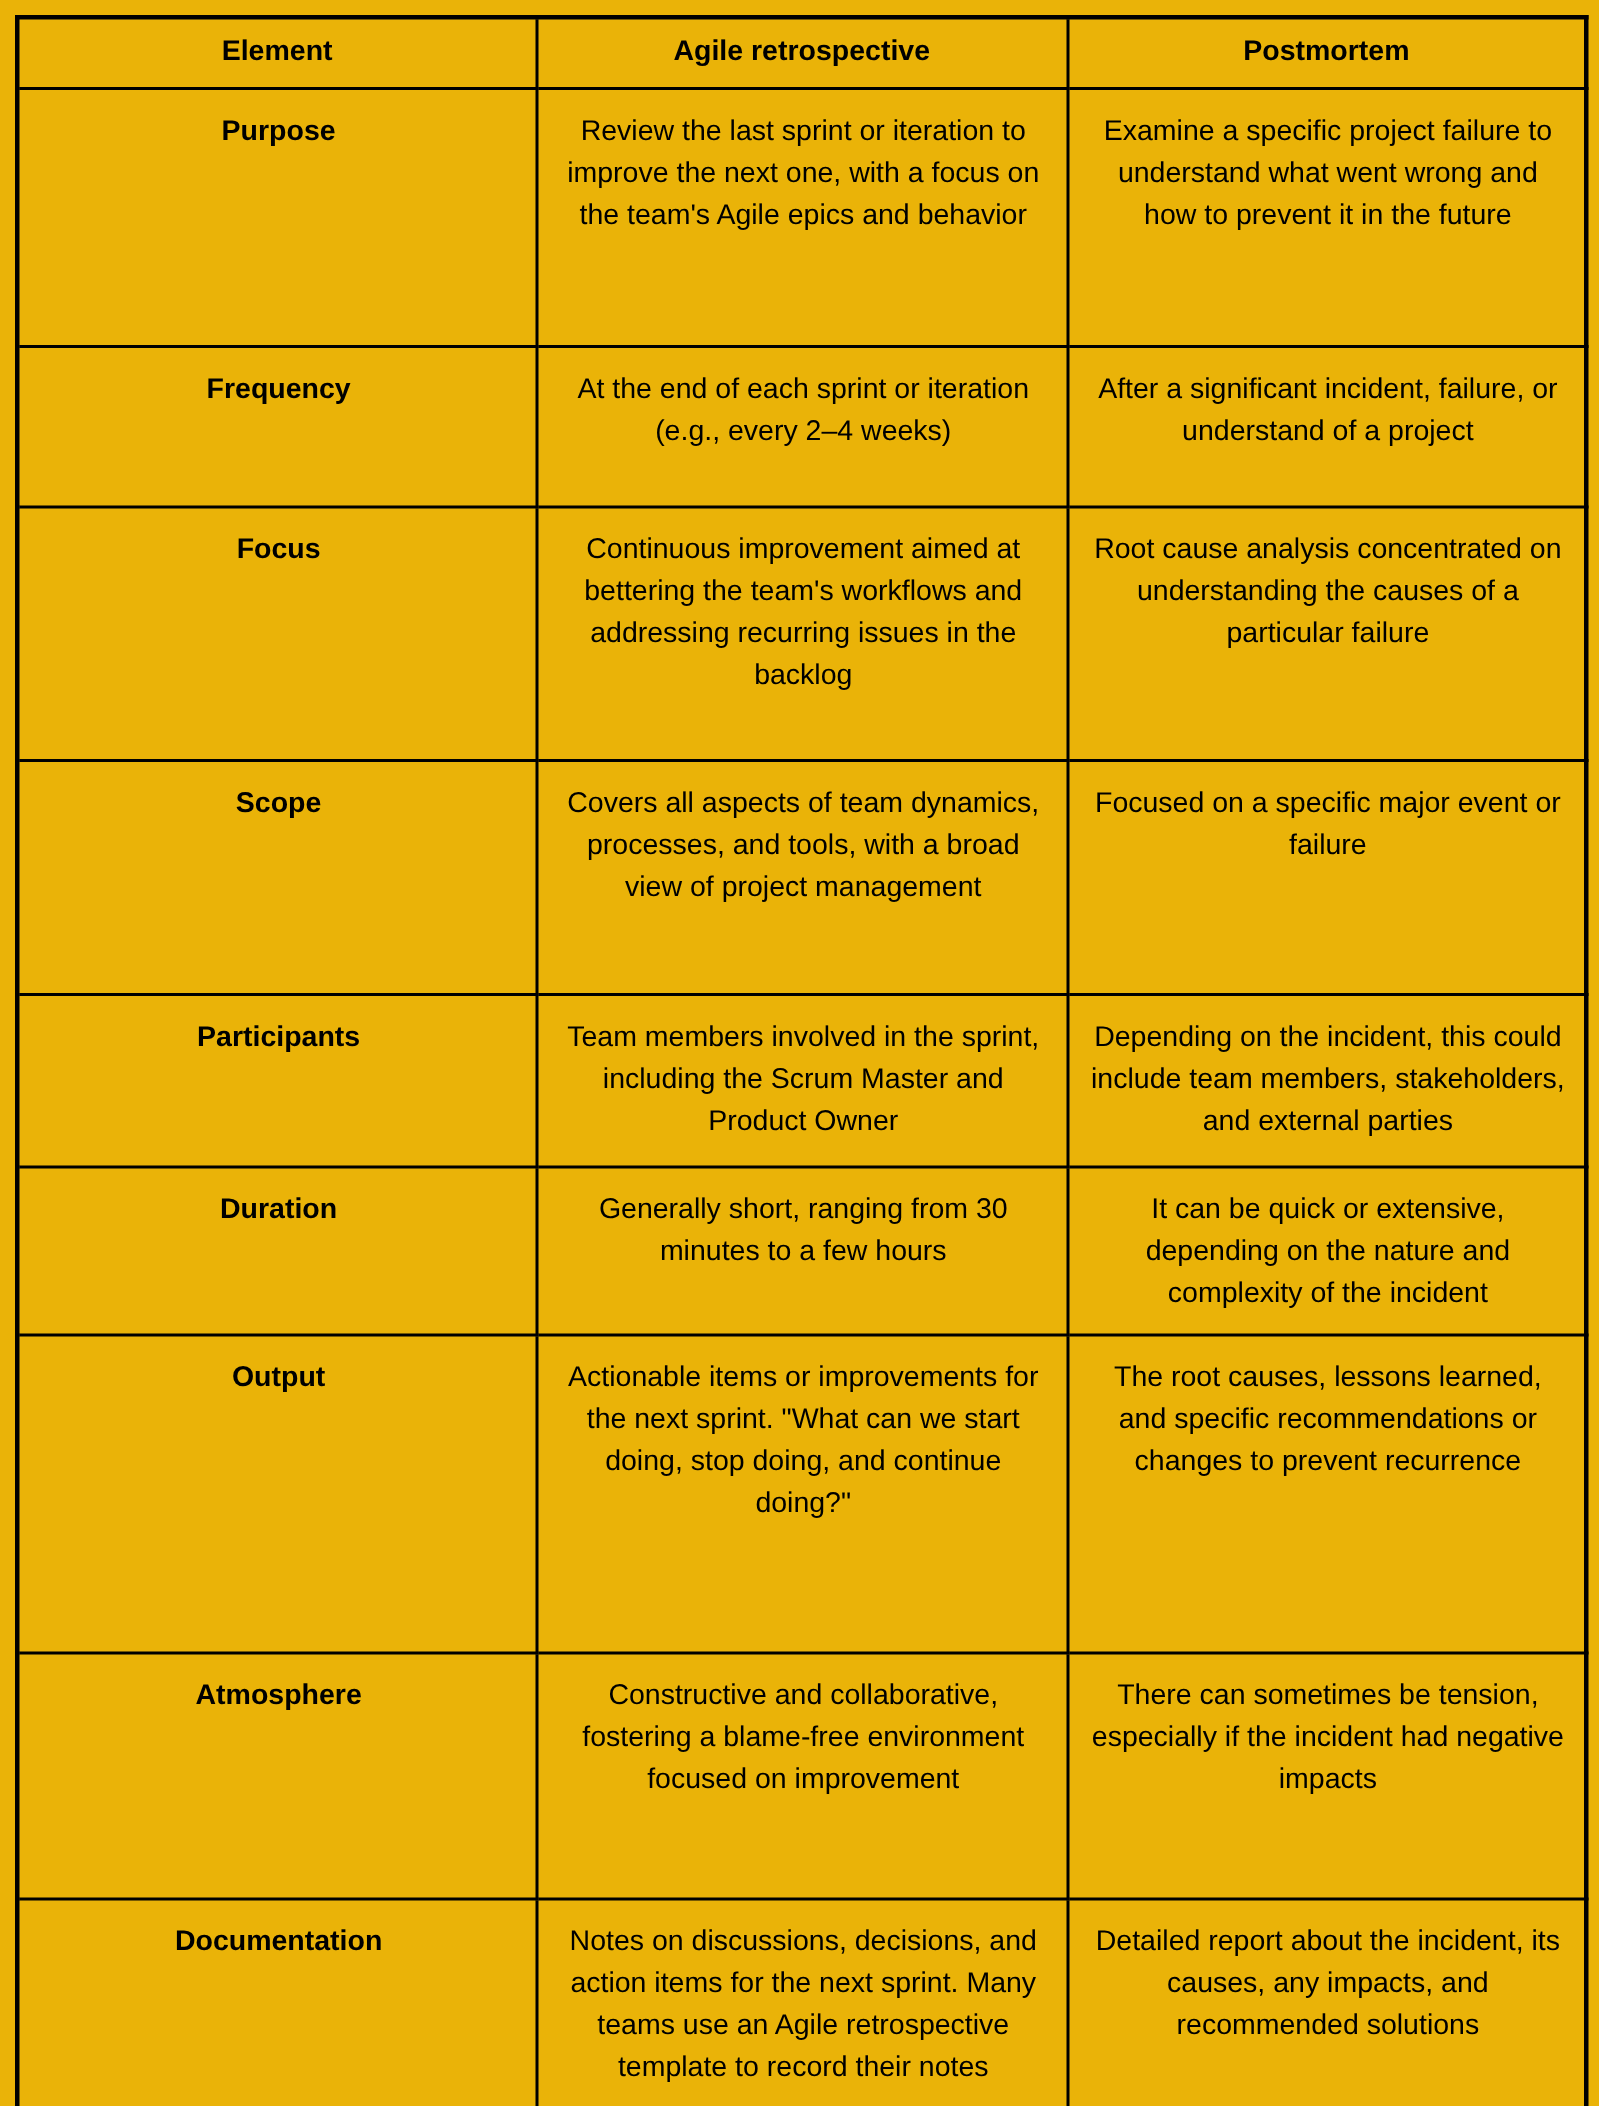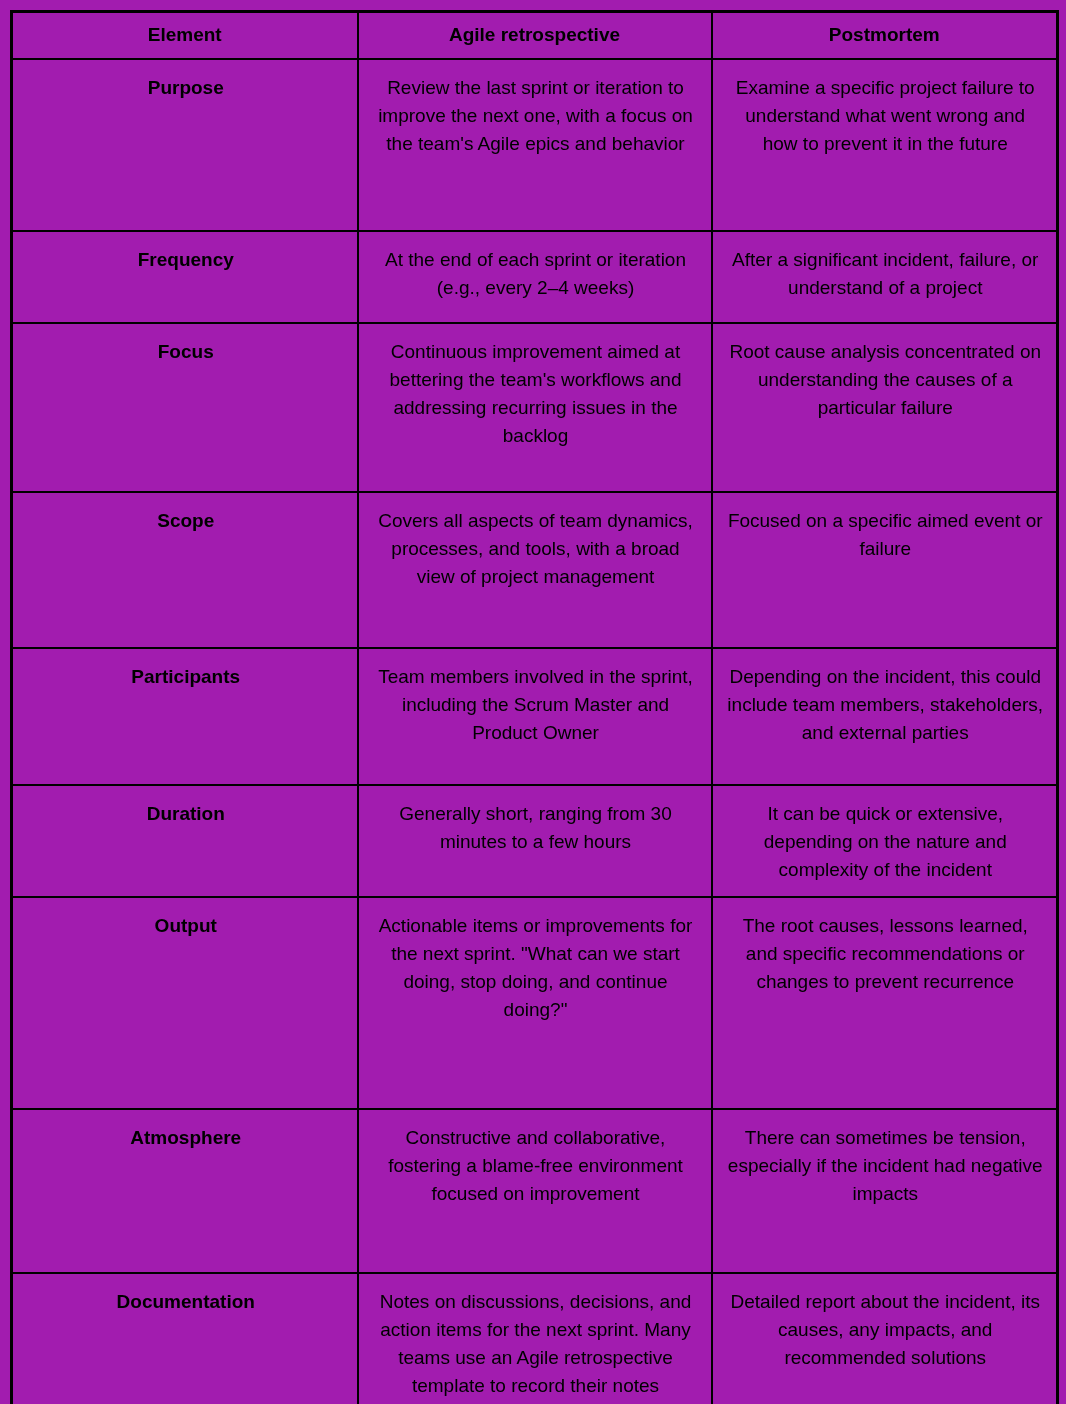--- a/index.html
+++ b/index.html
@@ -7,21 +7,21 @@
     padding: 0;
     background: #ffffff;
     font-family: "Liberation Sans", "DejaVu Sans", sans-serif;
     color: #000000;
   }
   .page {
     width: 1066px;
     height: 1404px;
     box-sizing: border-box;
     padding: 10px;
-    background: #a21caf;
+    background: #eab308;
   }
   table.compare {
     border-collapse: collapse;
     width: 1046px;
     table-layout: fixed;
     border: 3px solid #000000;
   }
   table.compare th,
   table.compare td {
     border: 2px solid #000000;
@@ -61,36 +61,36 @@
         <th>Agile retrospective</th>
         <th>Postmortem</th>
       </tr>
     </thead>
     <tbody>
       <tr style="height:172px">
         <td class="row-label">Purpose</td>
         <td>Review the last sprint or iteration to improve the next one, with a focus on the team's Agile epics and behavior</td>
         <td>Examine a specific project failure to understand what went wrong and how to prevent it in the future</td>
       </tr>
-      <tr style="height:92px">
+      <tr style="height:107px">
         <td class="row-label">Frequency</td>
         <td>At the end of each sprint or iteration (e.g., every 2–4 weeks)</td>
         <td>After a significant incident, failure, or understand of a project</td>
       </tr>
       <tr style="height:169px">
         <td class="row-label">Focus</td>
         <td>Continuous improvement aimed at bettering the team's workflows and addressing recurring issues in the backlog</td>
         <td>Root cause analysis concentrated on understanding the causes of a particular failure</td>
       </tr>
       <tr style="height:156px">
         <td class="row-label">Scope</td>
         <td>Covers all aspects of team dynamics, processes, and tools, with a broad view of project management</td>
-        <td>Focused on a specific aimed event or failure</td>
+        <td>Focused on a specific major event or failure</td>
       </tr>
-      <tr style="height:137px">
+      <tr style="height:115px">
         <td class="row-label">Participants</td>
         <td>Team members involved in the sprint, including the Scrum Master and Product Owner</td>
         <td>Depending on the incident, this could include team members, stakeholders, and external parties</td>
       </tr>
       <tr style="height:112px">
         <td class="row-label">Duration</td>
         <td>Generally short, ranging from 30 minutes to a few hours</td>
         <td>It can be quick or extensive, depending on the nature and complexity of the incident</td>
       </tr>
       <tr style="height:212px">

